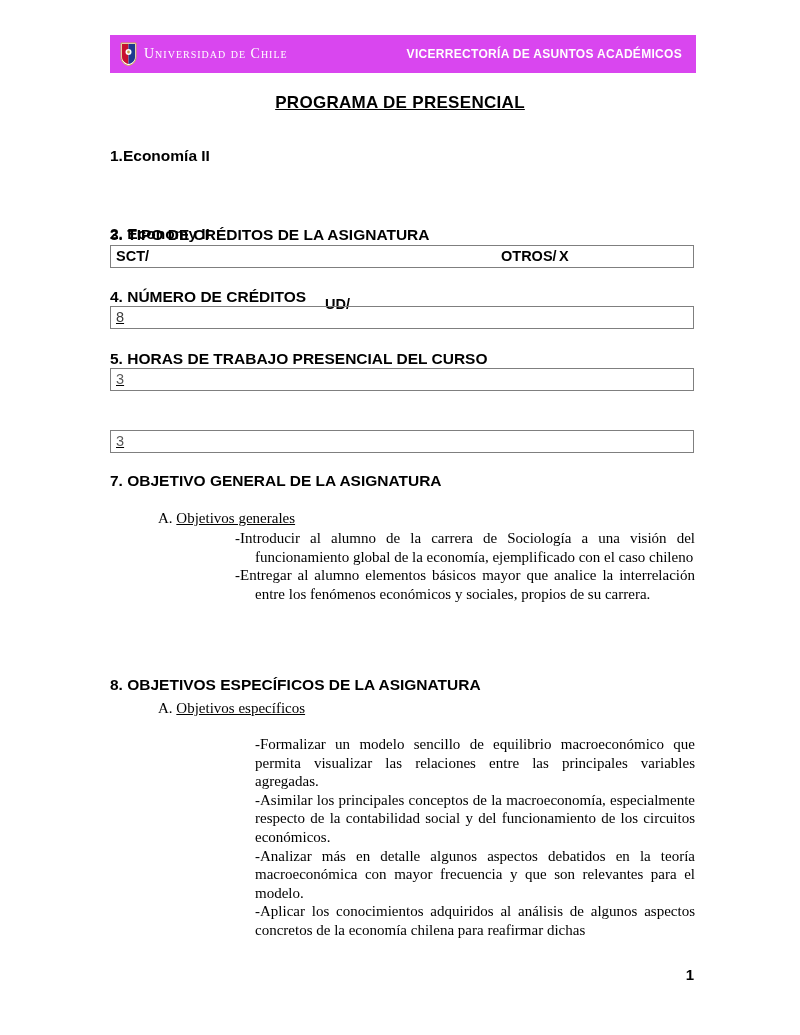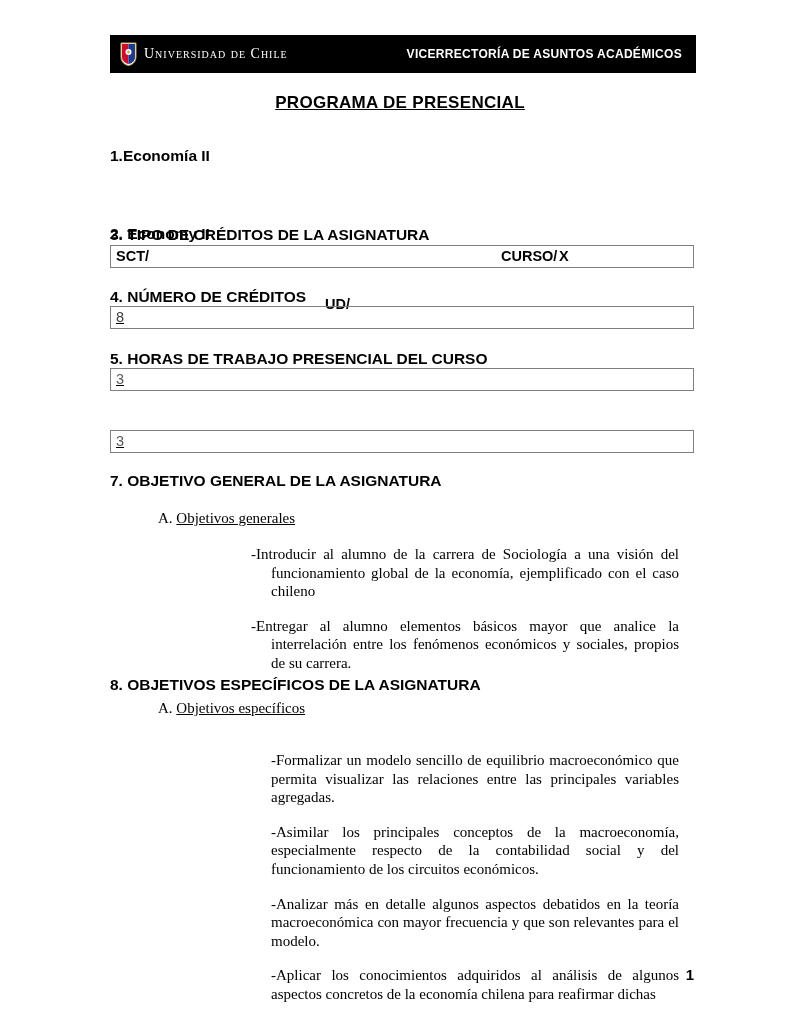--- a/index.html
+++ b/index.html
@@ -10,21 +10,21 @@
     background:#ffffff;
     font-family:"Liberation Serif", serif;
     color:#000;
     overflow:hidden;
   }
 
   
   .header-bar {
     position:absolute; left:110px; top:35px;
     width:586px; height:38px;
-    background:#000000;
+    background:#d946ef;
     display:flex; align-items:center; justify-content:space-between;
   }
   .header-left { display:flex; align-items:center; gap:7px; padding-left:10px; }
   .crest { width:17px; height:24px; display:block; }
   .university-name {
     color:#ffffff;
     font-family:"Liberation Serif", serif;
     font-variant:small-caps;
     font-size:14px;
     letter-spacing:1px;
@@ -85,21 +85,21 @@
   .sub .sub-label { text-decoration:underline; }
 
   
   .para-block {
     position:absolute;
     width:440px; left:255px;
     font-size:15px;
     line-height:18.6px;
     text-align:justify;
   }
-  .para-block p { margin:16px; }
+  .para-block p { margin:0; }
   .para-block.outdent p { text-indent:-20px; }
 
   
   .page-number {
     position:absolute; right:106px; top:966px;
     font-family:"Liberation Sans", sans-serif;
     font-weight:bold;
     font-size:15px;
   }
 </style>
@@ -124,21 +124,21 @@
 
   <div class="doc-title">PROGRAMA DE PRESENCIAL</div>
 
   <div class="h" style="top:147px;">1.Economía II</div>
   <div class="h" style="top:189px;margin-top:36px;">2. Economy II</div>
 
   <div class="h" style="top:226px;">3. TIPO DE CRÉDITOS DE LA ASIGNATURA</div>
   <div class="vbox" style="top:245px;">
     <span class="cell credit-box-label" style="left:5px;">SCT/</span>
     <span class="cell credit-box-label" style="left:214px;margin-top:48px;">UD/</span>
-    <span class="cell credit-box-label" style="left:390px;">CURSO/</span>
+    <span class="cell credit-box-label" style="left:390px;">OTROS/</span>
     <span class="cell credit-box-label" style="left:448px;">X</span>
   </div>
 
   <div class="h" style="top:288px;">4. NÚMERO DE CRÉDITOS</div>
   <div class="vbox" style="top:306px;">
     <span class="box-value">8</span>
   </div>
 
   <div class="h" style="top:350px;">5. HORAS DE TRABAJO PRESENCIAL DEL CURSO</div>
   <div class="vbox" style="top:368px;">

